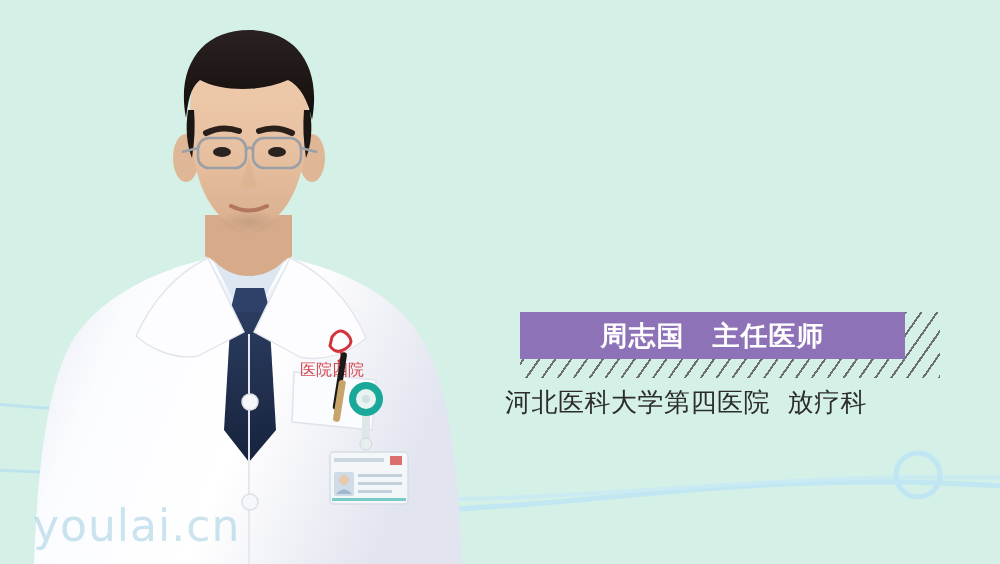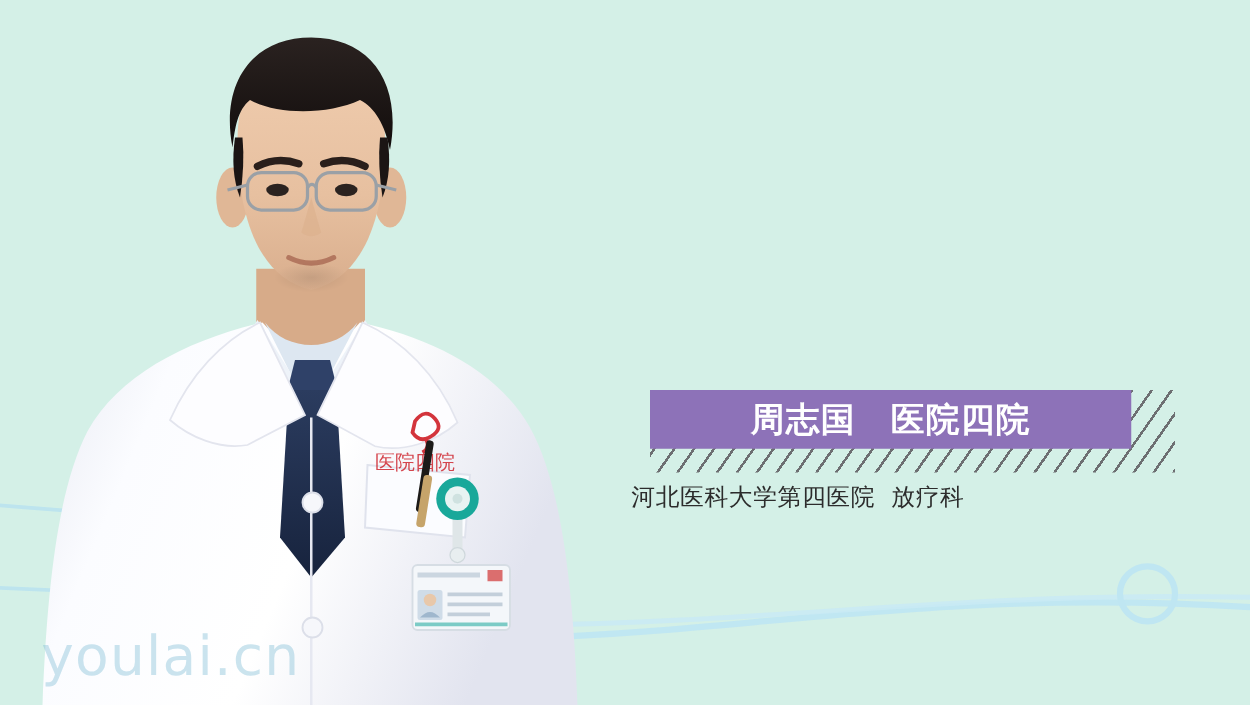--- a/index.html
+++ b/index.html
@@ -96,21 +96,21 @@
     white-space: pre;
     font-family: "DejaVu Sans", "Liberation Sans", sans-serif;
   }
 
   
   .hospital {
     position: absolute;
     left: 505px;
     top: 385px;
     width: 440px;
-    font-size: 19px;
+    font-size: 26px;
     color: #2c2c2c;
     letter-spacing: 0.5px;
     white-space: pre;
     font-family: "DejaVu Sans", "Liberation Sans", sans-serif;
   }
 
   
   .watermark {
     position: absolute;
     left: 33px;
@@ -264,20 +264,20 @@
 
     <path d="M 231 206 q 18 9 36 0" stroke="#b3775f" stroke-width="4" fill="none" stroke-linecap="round"></path>
 
     <ellipse cx="249" cy="222" rx="30" ry="12" fill="url(#softShadow)"></ellipse>
   </svg>
 
 
   <div class="badge-wrap">
     <div class="badge-stripes"></div>
     <div class="badge-bar"></div>
-    <div class="badge-text">周志国　医院四院</div>
+    <div class="badge-text">周志国　主任医师</div>
   </div>
 
   <div class="hospital">河北医科大学第四医院  放疗科</div>
 
   <div class="watermark">youlai.cn</div>
 
 </div>
 
 </body></html>

